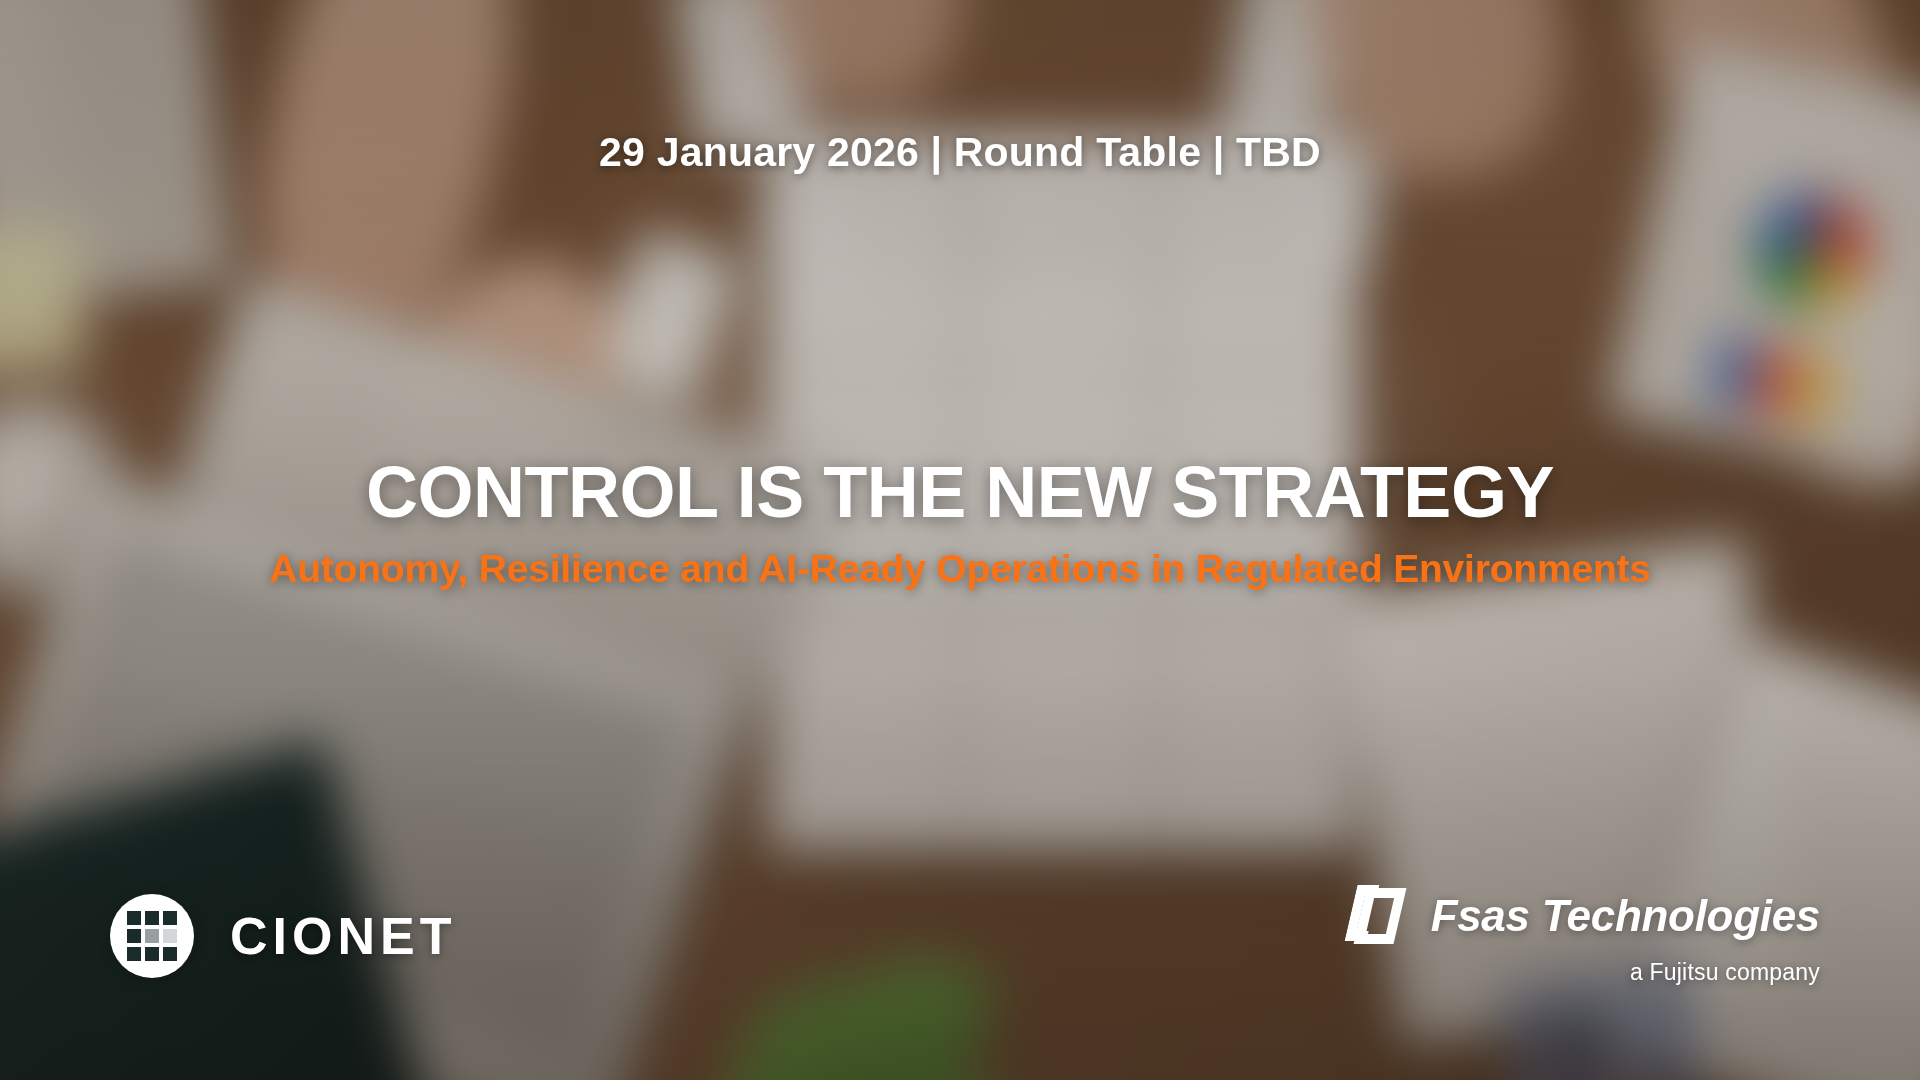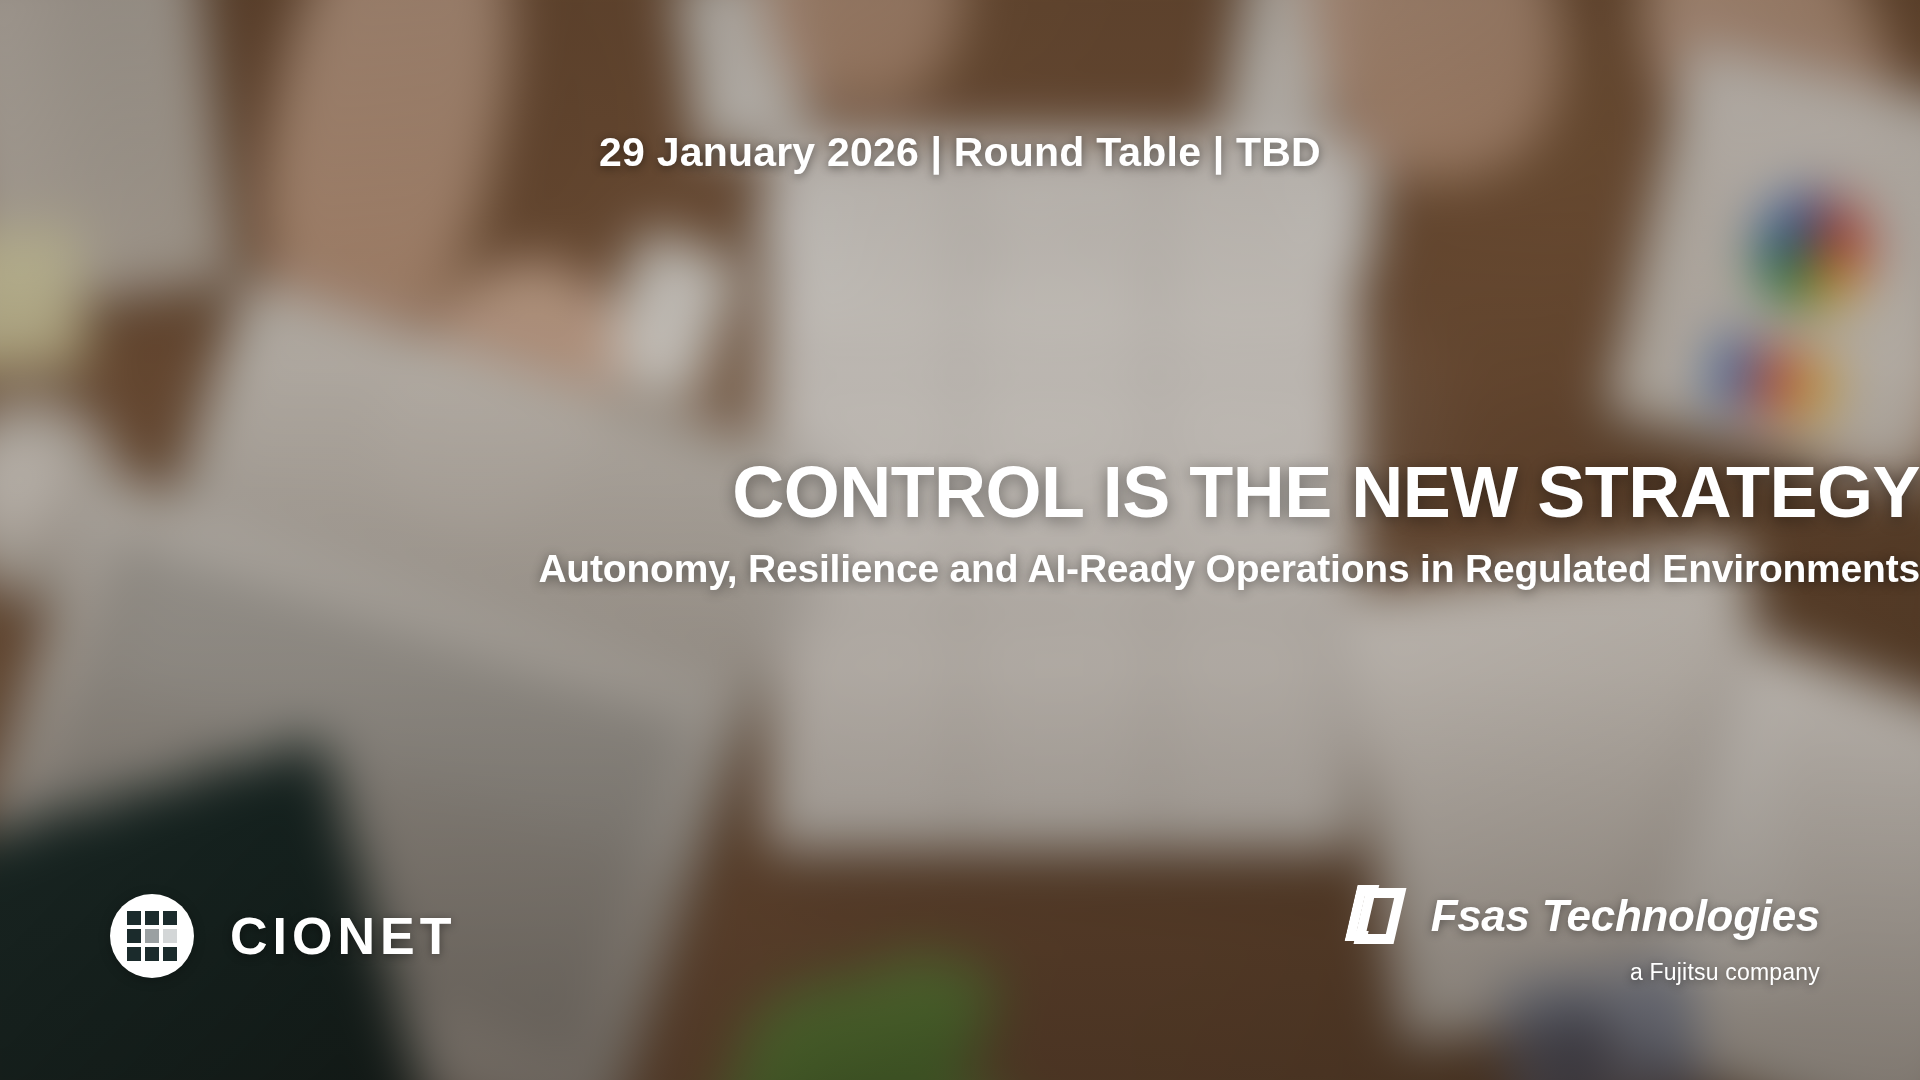--- a/index.html
+++ b/index.html
@@ -209,34 +209,34 @@
     font-weight:700;
     letter-spacing:0.2px;
     line-height:1.15;
     text-shadow:0 2px 10px rgba(0,0,0,0.45);
     margin-top:32px;
   }
 
   .title-block {
     position:absolute;
     left:0; right:0; top:455px;
-    text-align:right;
+    text-align:center;
   }
   .main-title {
     color:#ffffff;
     font-size:72px;
     font-weight:800;
     letter-spacing:-0.5px;
     line-height:1.04;
     text-transform:uppercase;
     text-shadow:0 3px 16px rgba(0,0,0,0.42);
   }
   .subtitle {
     margin-top:16px;
-    color:#ffffff;
+    color:#f97316;
     font-size:39px;
     font-weight:700;
     letter-spacing:-0.2px;
     line-height:1.2;
     text-shadow:0 2px 12px rgba(0,0,0,0.45);
   }
 
   
   .cionet {
     position:absolute;

